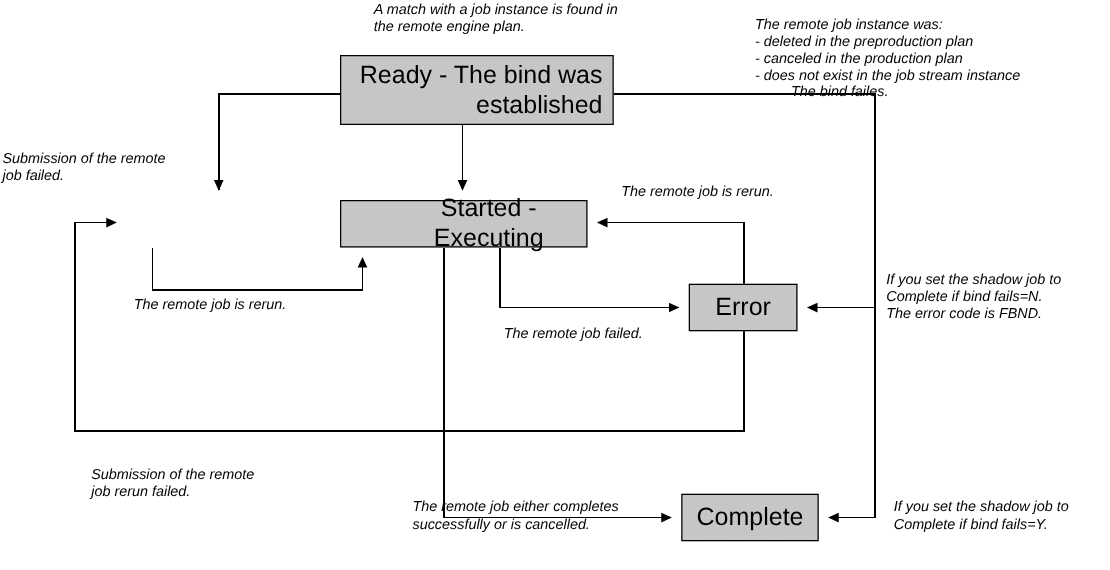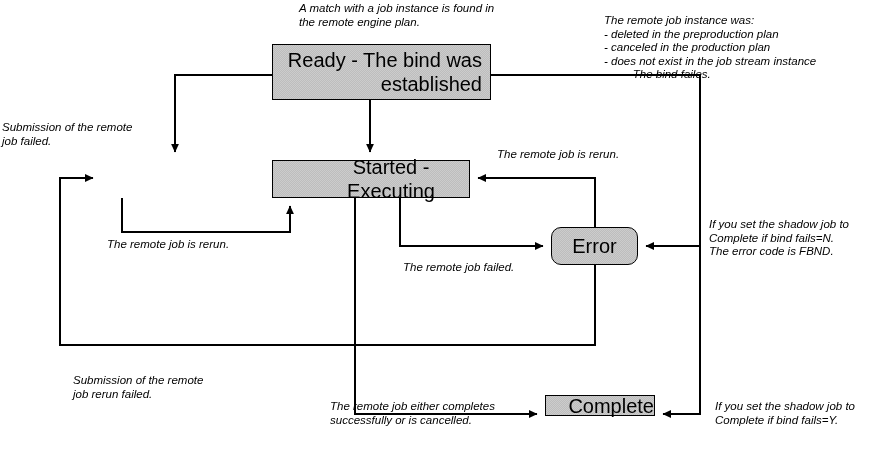--- a/index.html
+++ b/index.html
@@ -79,25 +79,25 @@
 
   <div class="state ready" style="left:272px;top:44px;width:219px;height:56px;">
     <span>Ready - The bind was established</span>
   </div>
 
 
   <div class="state" style="left:272px;top:160px;width:198px;height:38px;padding-left:40px;">
     <span>Started - Executing</span>
   </div>
 
-  <div class="state" style="left:551px;top:227px;width:87px;height:38px;border-radius:10px;">
+  <div class="state" style="left:551px;top:227px;width:87px;height:38px;">
     <span>Error</span>
   </div>
 
-  <div class="state" style="left:545px;top:395px;width:110px;height:21px;justify-content:flex-end;">
+  <div class="state" style="left:545px;top:395px;width:110px;height:38px;">
     <span>Complete</span>
   </div>
 
   <div class="note" style="left:252px;top:2px;margin-left:47px;">A match with a job instance is found in
 the remote engine plan.</div>
   <div class="note" style="left:604px;top:14px;">The remote job instance was:
 - deleted in the preproduction plan
 - canceled in the production plan
 - does not exist in the job stream instance
          The bind failes.</div>

